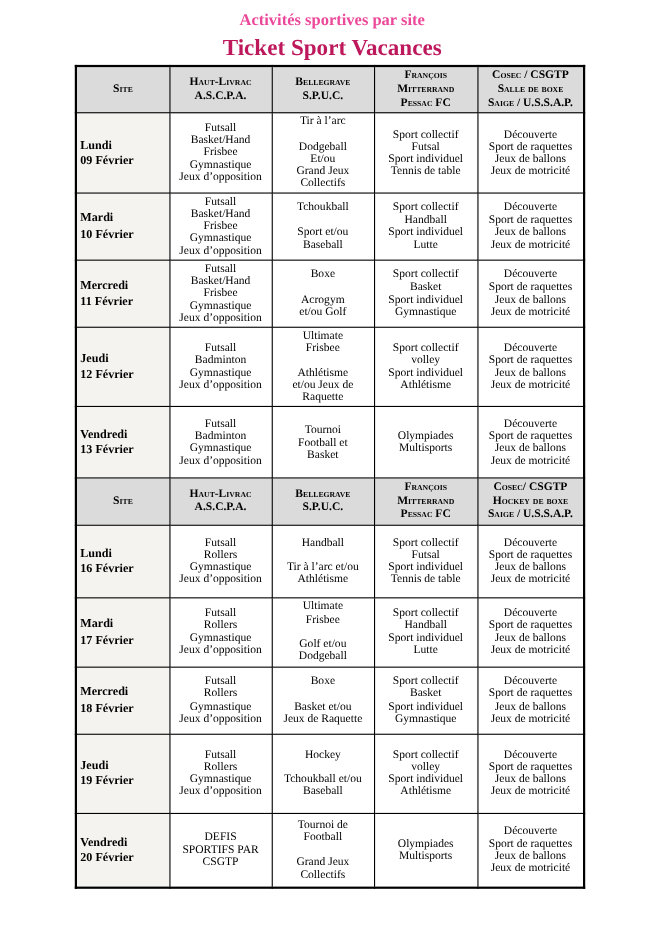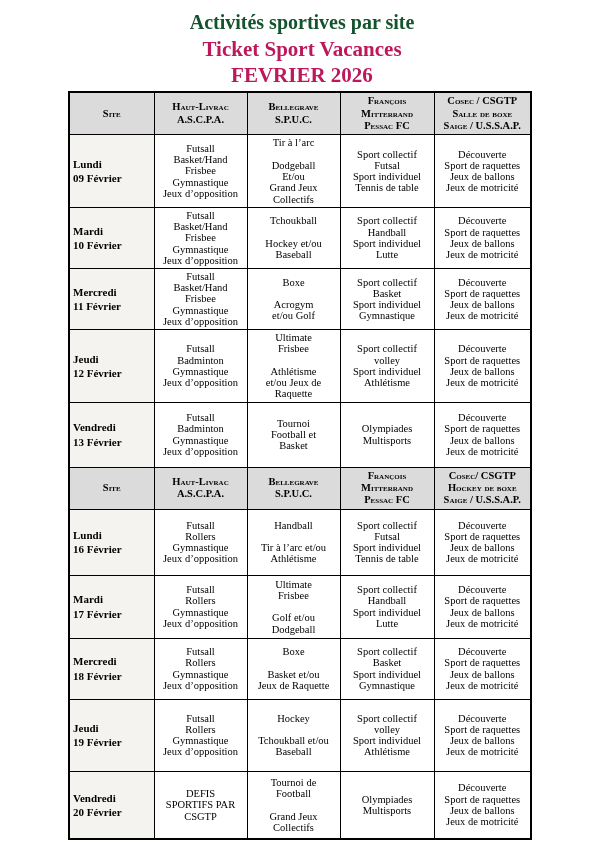--- a/index.html
+++ b/index.html
@@ -12,24 +12,24 @@
     height: 858px;
     font-family: "Liberation Serif", "DejaVu Serif", serif;
     color: #000000;
     overflow: hidden;
   }
   .titles {
     text-align: center;
     padding-top: 11px;
   }
   .title-main {
-    font-size: 20px;
+    font-size: 15px;
     font-weight: bold;
     margin: 0 0 3px 0;
-    color: #14532d;
+    color: #ec4899;
   }
   .title-green {
     font-size: 21px;
     font-weight: bold;
     color: #be185d;
     margin: 0 0 2px 0;
     line-height: 1.15;
   }
   table.schedule {
     border-collapse: collapse;
@@ -71,21 +71,20 @@
     line-height: 1.07;
     white-space: pre-line;
   }
 </style>
 </head>
 <body>
 
 <div class="titles">
   <div class="title-main">Activités sportives par site</div>
   <div class="title-green">Ticket Sport Vacances</div>
-  <div class="title-green">FEVRIER 2026</div>
 </div>
 
 <table class="schedule">
   <colgroup>
     <col style="width:85px">
     <col style="width:93px">
     <col style="width:93px">
     <col style="width:94px">
     <col style="width:97px">
   </colgroup>
@@ -132,21 +131,21 @@
   <tr style="height:61px">
     <td class="day">Mardi
 10 Février</td>
     <td class="act">Futsall
 Basket/Hand
 Frisbee
 Gymnastique
 Jeux d’opposition</td>
     <td class="act">Tchoukball
 
-Hockey et/ou
+Sport et/ou
 Baseball</td>
     <td class="act">Sport collectif
 Handball
 Sport individuel
 Lutte</td>
     <td class="act">Découverte
 Sport de raquettes
 Jeux de ballons
 Jeux de motricité</td>
   </tr>

